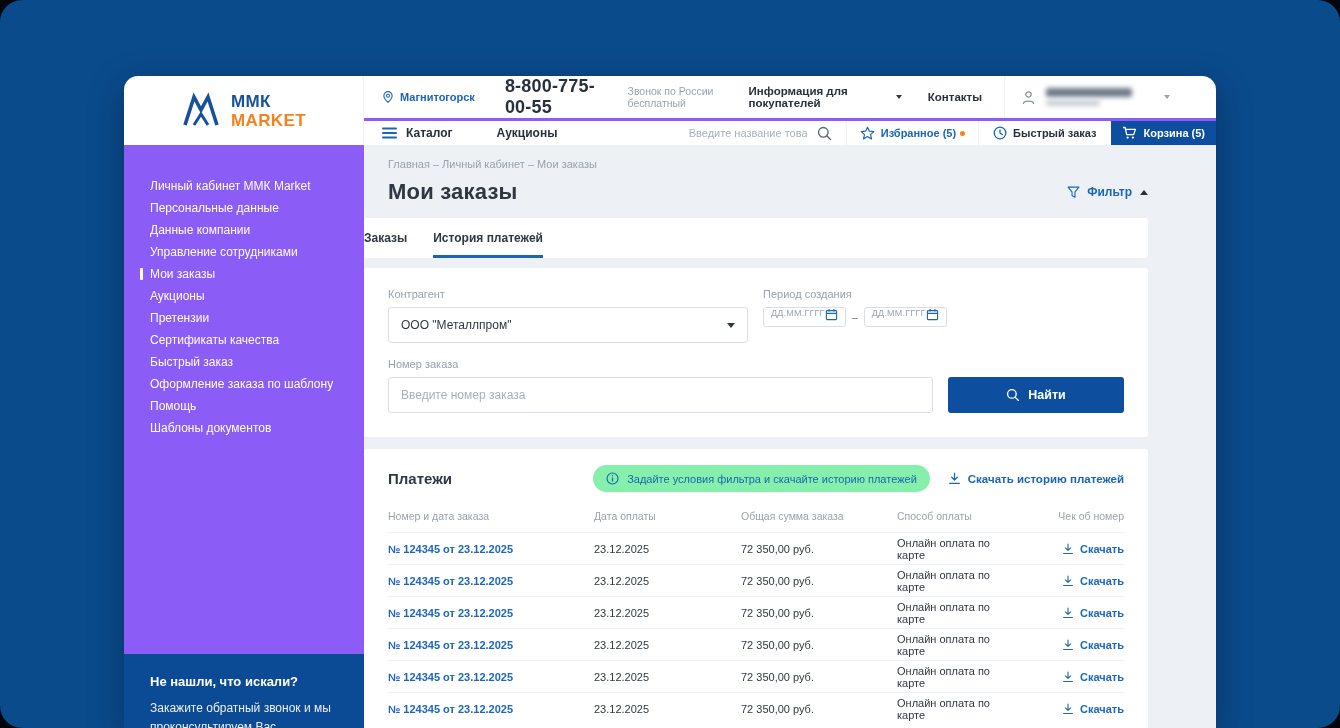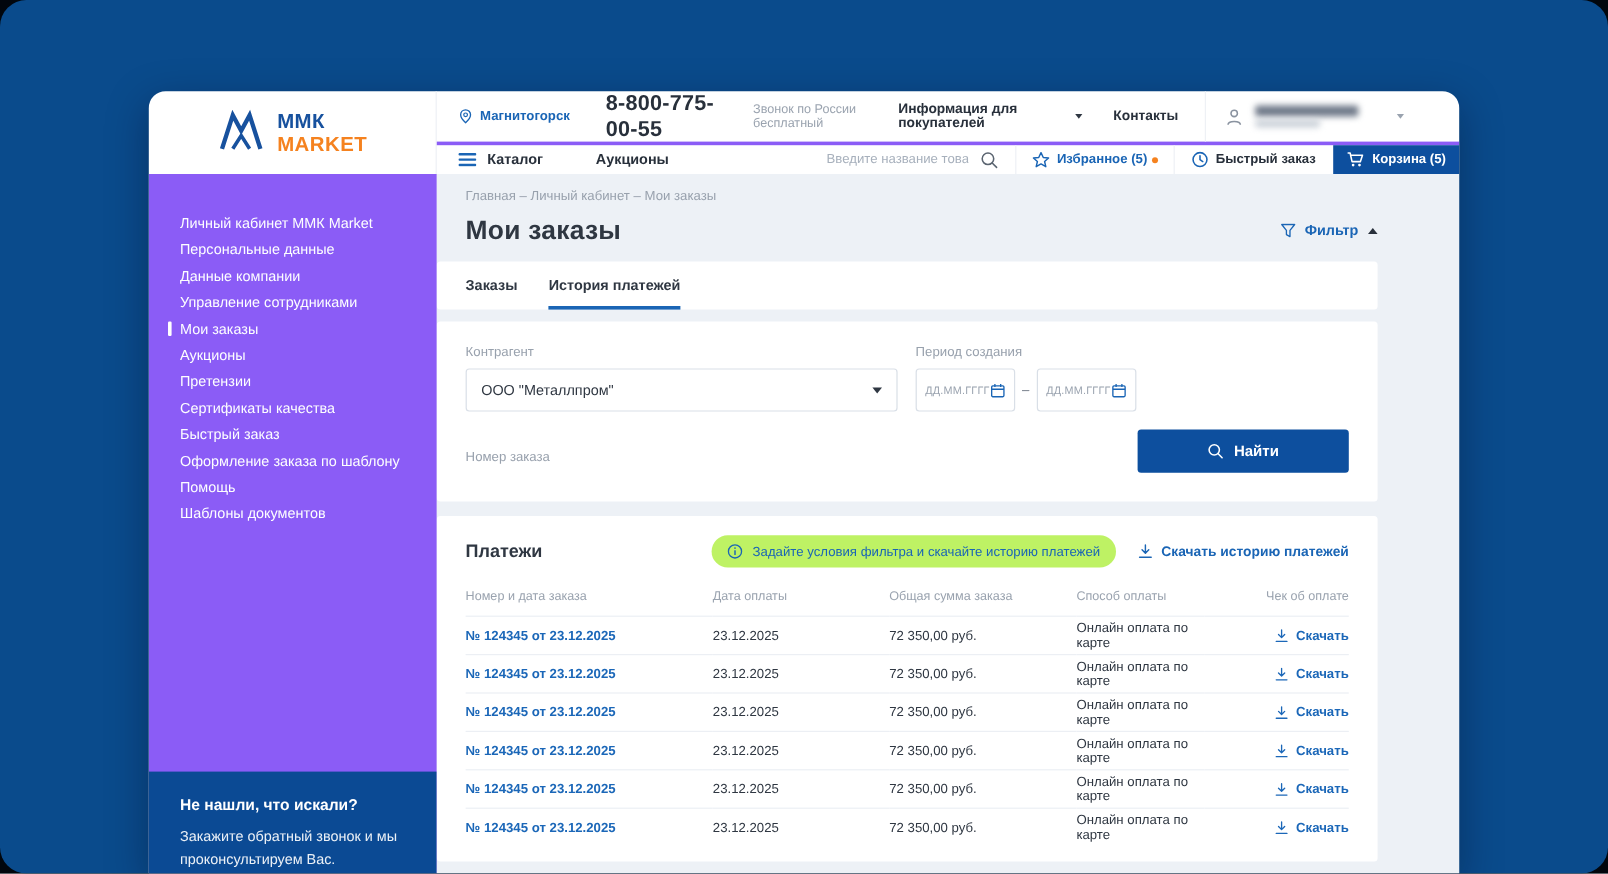--- a/index.html
+++ b/index.html
@@ -42,52 +42,52 @@
   .fav { display:flex; align-items:center; gap:6px; padding:0 13px; font-size:11px; font-weight:700; color:#1A65B5; cursor:pointer; }
   .fav-dot { width:5px; height:5px; border-radius:50%; background:#F5821F; align-self:flex-start; margin:10px 0 0 -2px; }
   .quick { display:flex; align-items:center; gap:6px; padding:0 14px; font-size:11px; font-weight:700; color:#28303B; cursor:pointer; }
   .cart-btn { display:flex; align-items:center; gap:7px; padding:0 11px; background:#0D4F9E; border:none; color:#fff; font-size:11px; font-weight:700; font-family:inherit; cursor:pointer; }
   
   .app-body { flex:1; display:flex; min-height:0; }
   .sidebar { flex:0 0 240px; background:#8b5cf6; display:flex; flex-direction:column; overflow:hidden; }
   .side-menu { list-style:none; margin:0; padding:30px 18px 0 26px; flex:1; }
   .side-item { position:relative; color:#FDFEFF; font-size:12px; font-weight:500; line-height:12px; padding:5px 0; cursor:pointer; white-space:nowrap; }
   .side-item.active::before { content:''; position:absolute; left:-10px; top:5px; width:3px; height:12px; background:#fff; border-radius:1px; }
-  .side-cta { background:#0B4A94; padding:20px 30px 4px 26px; height:85px; }
+  .side-cta { background:#0B4A94; padding:20px 30px 4px 26px; height:74px; }
   .side-cta h4 { margin:0; color:#fff; font-size:13px; font-weight:700; }
   .side-cta p { margin:10px 0 0; color:rgba(255,255,255,.92); font-size:12px; line-height:1.55; }
   .main { flex:1; min-width:0; background:#EDF1F6; padding:13px 68px 0 0; overflow:hidden; }
   .breadcrumb { margin-left:24px; font-size:11px; color:#98A1AD; cursor:pointer; }
   .title-row { display:flex; align-items:center; margin:9px 0 0 24px; }
   .page-title { font-size:22px; font-weight:700; color:#2F3742; letter-spacing:.2px; }
   .filter-toggle { margin-left:auto; display:flex; align-items:center; gap:7px; font-size:12px; font-weight:600; color:#1A65B5; cursor:pointer; }
   .caret-up { width:0; height:0; border-left:4px solid transparent; border-right:4px solid transparent; border-bottom:5px solid #28303B; margin-left:1px; }
   .caret-down { width:0; height:0; border-left:4px solid transparent; border-right:4px solid transparent; border-top:5px solid #2F3742; }
   .caret-down.sm { border-left-width:3.5px; border-right-width:3.5px; border-top-width:4.5px; }
   .caret-gray { border-top-color:#9AA3AF; margin-left:22px; }
-  .tabs-card { margin-top:13px; background:#fff; border-radius:3px; height:40px; display:flex; align-items:stretch; gap:26px; padding-left:24px; }
+  .tabs-card { margin-top:13px; background:#fff; border-radius:3px; height:40px; display:flex; align-items:stretch; gap:26px; }
   .tab { display:flex; align-items:center; font-size:12px; font-weight:700; color:#2F3742; border-bottom:3px solid transparent; padding-top:2px; cursor:pointer; }
   .tab.active { border-bottom-color:#1A65B5; }
   .filter-card { margin-top:10px; background:#fff; border-radius:3px; padding:20px 24px 24px; }
   .f-row1 { display:flex; gap:15px; }
   .f-group { display:flex; flex-direction:column; }
   .g-contractor { width:360px; } .g-contract { width:170px; } .g-period { width:176px; }
   .f-label { font-size:11px; color:#98A1AD; margin-bottom:7px; }
   .f-select { height:36px; border:1px solid #D9DFE7; border-radius:3px; background:#fff; display:flex; align-items:center; justify-content:space-between; padding:0 12px; font-size:12px; color:#2F3742; cursor:pointer; }
   .period-row { display:flex; align-items:center; gap:6px; }
-  .date-box { flex:1; height:36px; border:1px solid #D9DFE7; border-radius:3px; display:flex; align-items:center; justify-content:space-between; padding:0 7px; font-size:9px; color:#9AA3AF; letter-spacing:.2px; cursor:pointer; }
+  .date-box { flex:1; height:20px; border:1px solid #D9DFE7; border-radius:3px; display:flex; justify-content:space-between; padding:0 7px; font-size:9px; color:#9AA3AF; letter-spacing:.2px; cursor:pointer; }
   .date-dash { color:#6A7380; font-size:11px; }
   .f-row2 { display:flex; gap:15px; margin-top:15px; align-items:flex-end; }
   .g-order { flex:1; }
   .f-input { height:36px; width:100%; border:1px solid #D9DFE7; border-radius:3px; padding:0 12px; font-size:12px; color:#2F3742; outline:none; font-family:inherit; }
   .search-btn { flex:0 0 176px; height:36px; background:#0D4F9E; border:none; border-radius:3px; color:#fff; font-size:12.5px; font-weight:600; display:flex; align-items:center; justify-content:center; gap:8px; font-family:inherit; cursor:pointer; }
   .pay-card { margin-top:12px; background:#fff; border-radius:3px; padding:16px 24px 12px; }
   .pay-head { display:flex; align-items:center; }
   .pay-title { font-size:15px; font-weight:700; color:#2F3742; }
-  .hint-pill { margin-left:auto; display:flex; align-items:center; gap:8px; background:#bef264; border-radius:15px; padding:7px 13px; font-size:11px; color:#1A65B5; }
+  .hint-pill { margin-left:auto; display:flex; align-items:center; gap:8px; background:#86efac; border-radius:15px; padding:7px 13px; font-size:11px; color:#1A65B5; }
   .dl-all { display:flex; align-items:center; gap:7px; margin-left:18px; font-size:11.5px; font-weight:700; color:#1A65B5; cursor:pointer; }
   table { width:100%; border-collapse:collapse; table-layout:fixed; margin-top:12px; }
   th { font-size:10.5px; font-weight:400; color:#9AA3AF; text-align:left; padding:6px 0 10px; }
   th:last-child { text-align:right; }
   td { height:32px; border-top:1px solid #ECEFF4; font-size:11px; color:#2F3742; padding:0; }
   .c-order { color:#1B67B8; font-weight:700; font-size:11px; cursor:pointer; }
   .dl-cell { display:flex; align-items:center; justify-content:flex-end; gap:6px; color:#1B67B8; font-weight:700; font-size:11px; cursor:pointer; }
   svg { flex:0 0 auto; }
 </style>
 </head>
@@ -284,20 +284,21 @@
                     <rect x="1.5" y="2.8" width="11" height="9.7" rx="1" stroke="#1A65B5" stroke-width="1.2"></rect>
                     <path d="M4.4 1 V3.8 M9.6 1 V3.8 M1.5 5.8 H12.5" stroke="#1A65B5" stroke-width="1.2"></path>
                   </svg>
                 </div>
               </div>
             </div>
           </div>
           <div class="f-row2">
             <div class="f-group g-order">
               <span class="f-label">Номер заказа</span>
+              <input class="f-input" type="text" placeholder="Введите номер заказа" style="">
             </div>
             <button class="search-btn">
               <svg width="14" height="14" viewBox="0 0 15 15" fill="none">
                 <circle cx="6.3" cy="6.3" r="4.6" stroke="#fff" stroke-width="1.4"></circle>
                 <path d="M9.8 9.8 L13.3 13.3" stroke="#fff" stroke-width="1.4" stroke-linecap="round"></path>
               </svg>
               <span>Найти</span>
             </button>
           </div>
         </div>
@@ -330,21 +331,21 @@
                 <col>
                 <col style="width:120px">
               </colgroup>
             <thead>
               <tr>
 
               <th>Номер и дата заказа</th>
                   <th>Дата оплаты</th>
                   <th>Общая сумма заказа</th>
                   <th>Способ оплаты</th>
-                  <th>Чек об оплате</th>
+                  <th>Чек об номер</th>
                 </tr>
             </thead>
             <tbody>
 
             <tr>
                   <td><span class="c-order">№ 124345 от 23.12.2025</span></td>
                   <td>23.12.2025</td>
                   <td>72 350,00 руб.</td>
                   <td>Онлайн оплата по карте</td>
                   <td>

